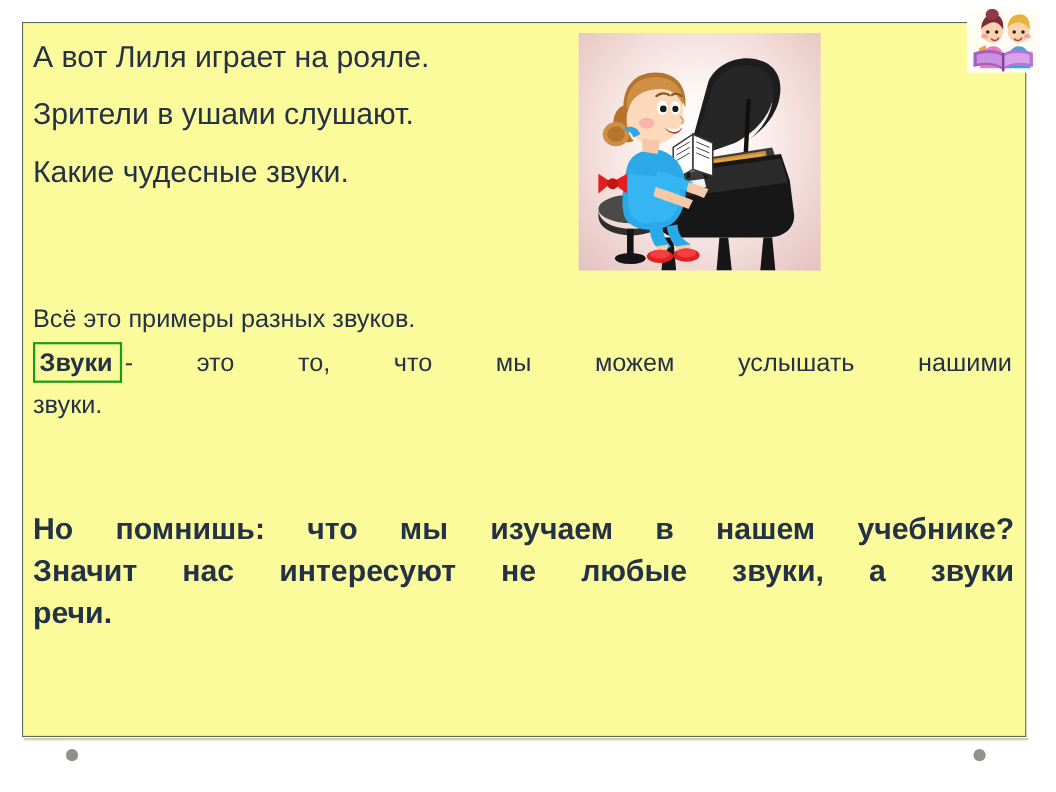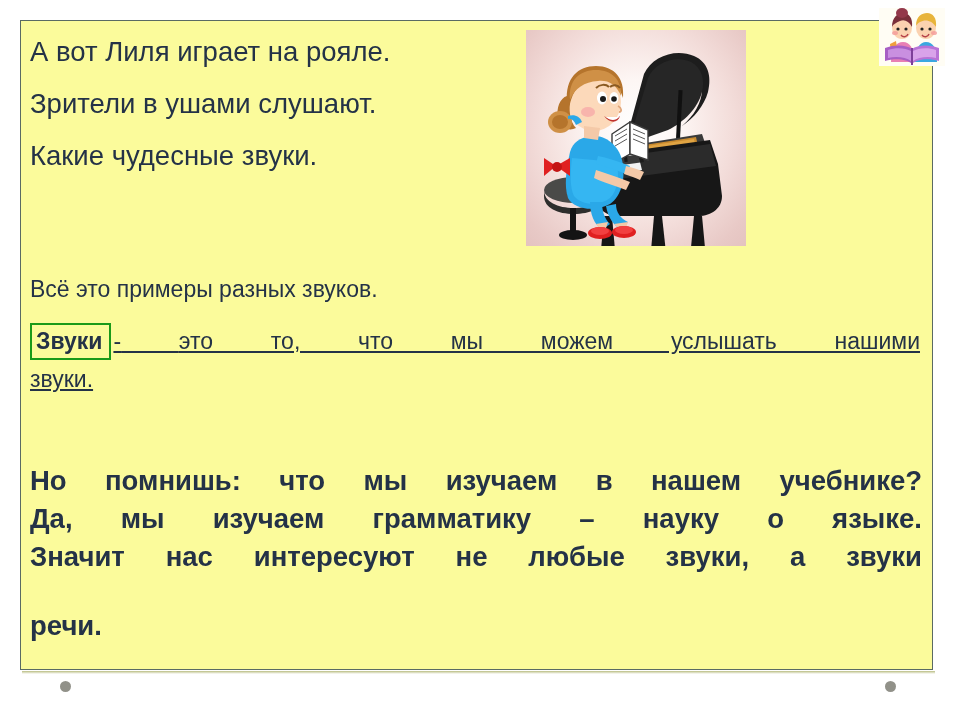--- a/index.html
+++ b/index.html
@@ -59,24 +59,23 @@
     top: 270px;
     width: 890px;
     color: #243247;
     font-size: 23px;
     line-height: 38px;
   }
   #para-2 .lead {
     white-space: nowrap;
   }
   #def-block {
-    margin-top: 14px;
+    margin-top: 2px;
     text-align: justify;
     text-align-last: justify;
-    text-decoration: underline;
   }
   .boxed-term {
     display: inline-block;
     font-weight: bold;
     border: 2px solid #1a9a19;
     padding: 0px 7px 1px 4px;
     line-height: 32px;
     margin-right: 2px;
     color: #243247;
   }
@@ -101,21 +100,20 @@
     font-weight: bold;
   }
   #para-3 .jline {
     display: block;
     text-align: justify;
     text-align-last: justify;
     white-space: normal;
   }
   #para-3 .jline.last {
     text-align-last: left;
-    margin-top: 31px;
   }
 
   
   #piano-figure {
     position: absolute;
     left: 526px;
     top: 30px;
     width: 220px;
     height: 216px;
     background: radial-gradient(ellipse at 50% 45%, #ffffff 0%, #fdf6f4 28%, #f3ddda 62%, #e8c9c6 88%, #e4c3c0 100%);
@@ -164,21 +162,20 @@
   <div id="para-2">
     <div class="lead">Всё это примеры разных звуков.</div>
     <div id="def-block">
       <span class="def-line"><span class="boxed-term">Звуки</span><span>-</span>&nbsp;<span>это то, что мы можем услышать нашими</span></span>
       <span class="def-line last">звуки.</span>
     </div>
   </div>
 
   <div id="para-3">
     <span class="jline">Но помнишь: что мы изучаем в нашем учебнике?</span>
-    <span class="jline">Да, мы изучаем грамматику – науку о языке.</span>
     <span class="jline">Значит нас интересуют не любые звуки, а звуки</span>
     <span class="jline last">речи.</span>
   </div>
 
   <div id="piano-figure">
     <svg id="piano-svg" width="220" height="216" viewBox="0 0 220 216" xmlns="http://www.w3.org/2000/svg">
 
       <g>
         <path d="M100 110 L118 44 C126 26 150 18 168 26 C182 32 186 46 182 62
                  C178 76 168 88 156 96 C168 86 176 72 176 60

